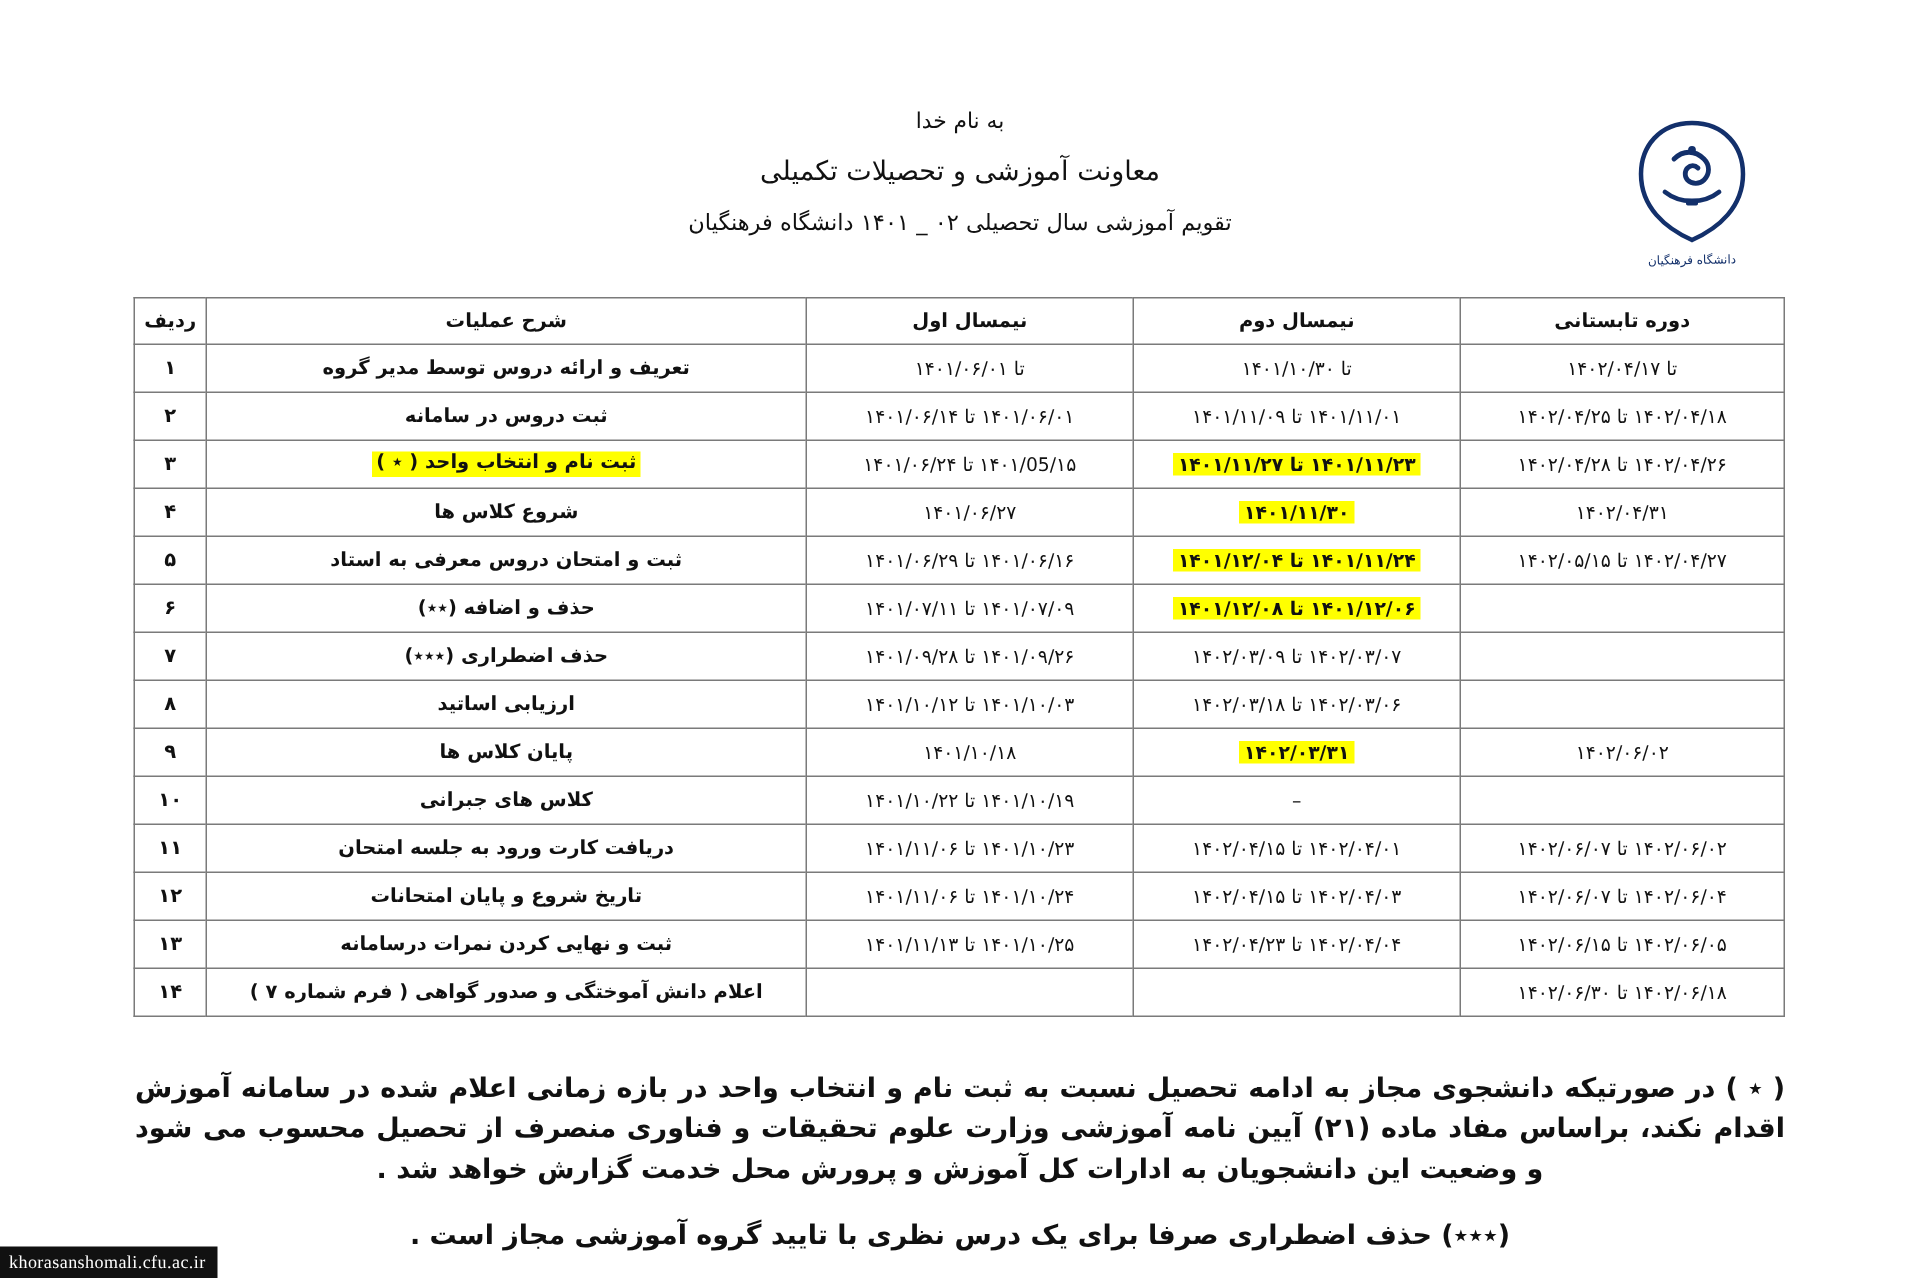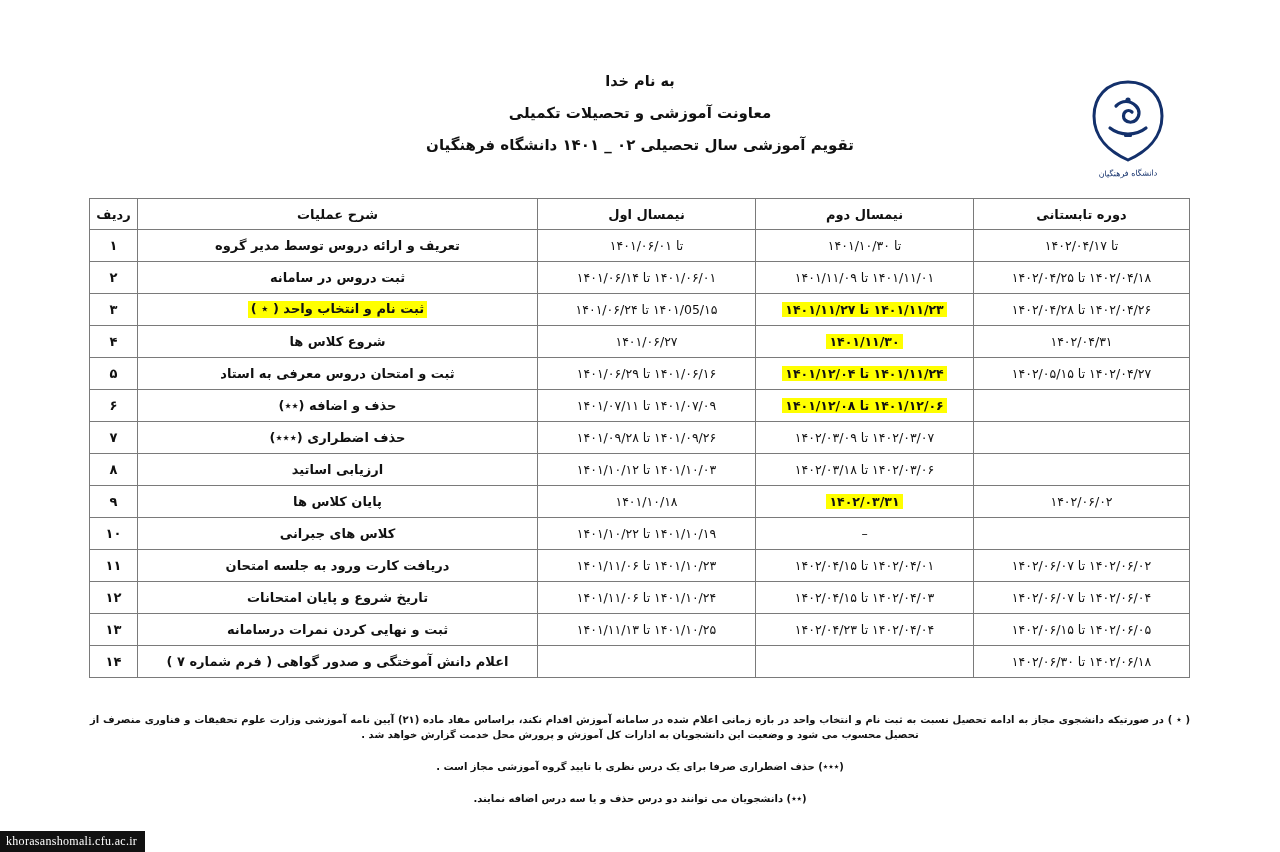--- a/index.html
+++ b/index.html
@@ -48,28 +48,28 @@
   }
   .title-block {
     position: absolute;
     right: 300px;
     left: 300px;
     top: 12px;
     text-align: center;
   }
   .title-block div {
     font-size: 15px;
-    font-weight: bold;
+    font-weight: normal;
     color: #111;
     line-height: 1;
     margin-bottom: 17px;
     white-space: nowrap;
   }
   .title-block .t1 { font-size: 14.5px; }
-  .title-block .t2 { font-size: 15px; }
+  .title-block .t2 { font-size: 18px; }
   .title-block .t3 { font-size: 15px; }
 
   
   .table-wrap {
     position: absolute;
     top: 198px;
     right: 90px;
     width: 1100px;
   }
   table.cal {
@@ -119,21 +119,21 @@
   
   .notes {
     position: absolute;
     top: 712px;
     right: 90px;
     left: 90px;
     text-align: center;
   }
   .notes p {
     margin: 0 0 17px 0;
-    font-size: 10px;
+    font-size: 18px;
     font-weight: bold;
     line-height: 1.5;
     color: #111;
   }
   .notes p.n1 { text-align: justify; text-align-last: center; }
 
   
   .watermark {
     position: absolute;
     left: 0;

